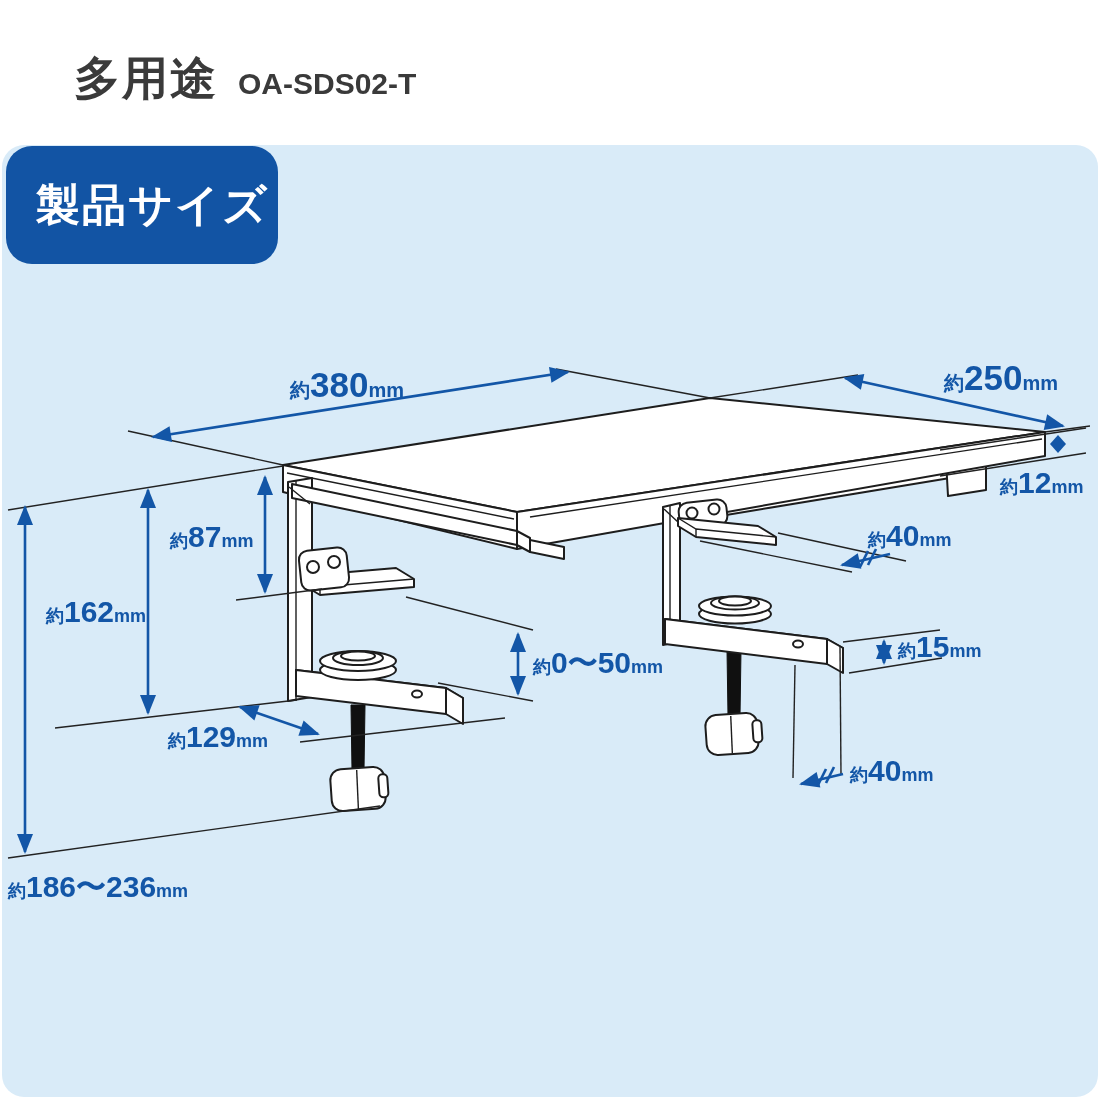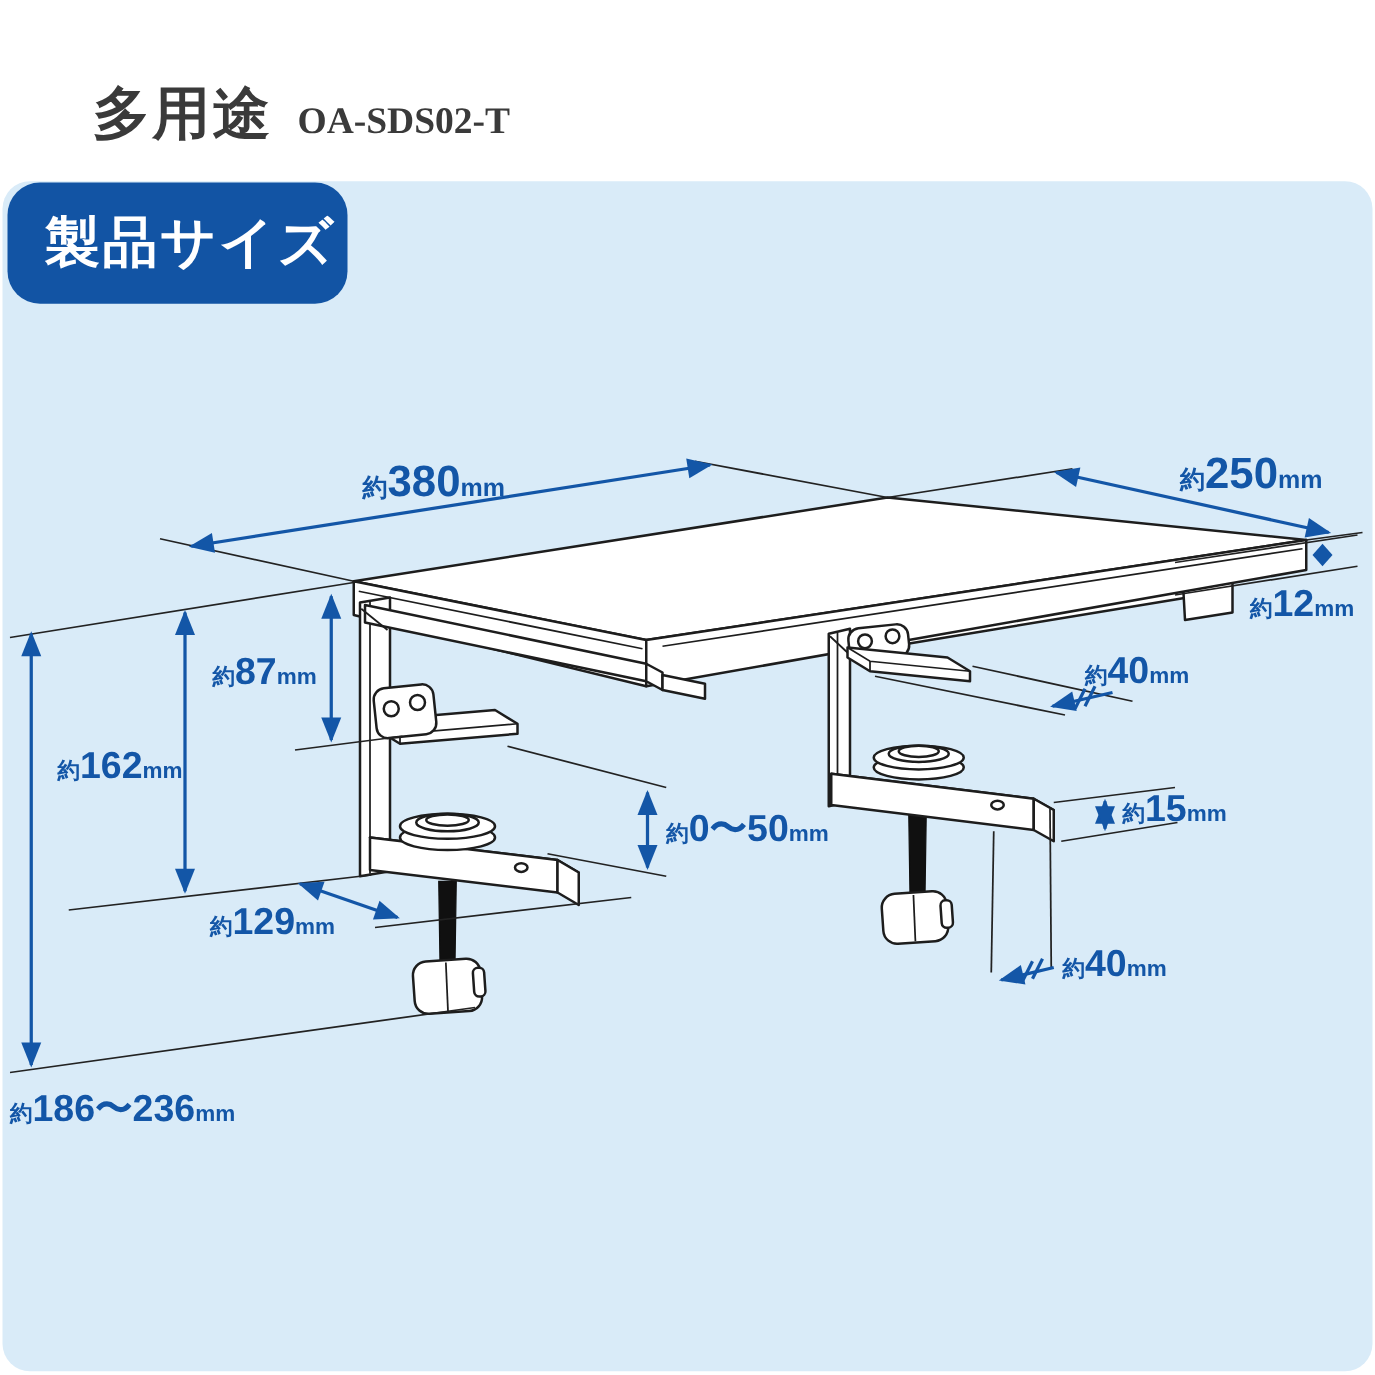--- a/index.html
+++ b/index.html
@@ -1,28 +1,28 @@
 <!DOCTYPE html>
 <html><head>
 <meta charset="utf-8">
 <style>
   html,body{margin:0;padding:0;background:#ffffff;}
   body{width:1100px;height:1100px;position:relative;overflow:hidden;
        font-family:"Liberation Sans","DejaVu Sans",sans-serif;}
   
   .header{position:absolute;left:0;top:0;width:1100px;height:145px;background:#ffffff;
           display:flex;align-items:baseline;padding-left:74px;box-sizing:border-box;}
-  .header{padding-top:60px;}
+  .header{padding-top:48px;}
   .t-prefix{font-size:46px;font-weight:700;color:#3a3a3a;letter-spacing:2px;}
   .t-main{font-size:63px;font-weight:700;color:#3a3a3a;letter-spacing:1px;}
-  .t-model{font-size:30px;font-weight:700;color:#3a3a3a;margin-left:20px;letter-spacing:0px;font-family:Liberation Serif, serif;}
+  .t-model{font-size:30px;font-weight:700;color:#3a3a3a;margin-left:20px;letter-spacing:0px;}
   
   .panel{position:absolute;left:2px;right:2px;top:145px;bottom:3px;background:#d9ebf8;
          border-radius:22px;}
-  .badge{position:absolute;left:6px;top:146px;width:272px;height:97px;background:#1254a4;
+  .badge{position:absolute;left:6px;top:146px;width:272px;height:118px;background:#1254a4;
          border-radius:26px;color:#ffffff;font-size:44px;font-weight:700;
          display:flex;align-items:center;padding-left:30px;box-sizing:border-box;letter-spacing:2px;}
   
   svg{position:absolute;left:0;top:0;}
   .part{fill:#ffffff;stroke:#1d1d1d;stroke-width:2;stroke-linejoin:round;}
   .pline{fill:none;stroke:#1d1d1d;stroke-width:1.4;}
   .screw{fill:#101010;stroke:#101010;stroke-width:1;}
   .ref{fill:none;stroke:#222222;stroke-width:1.4;}
   .dimline{fill:none;stroke:#1356a7;stroke-width:2.6;}
   .dim{fill:#1356a7;font-weight:700;}

